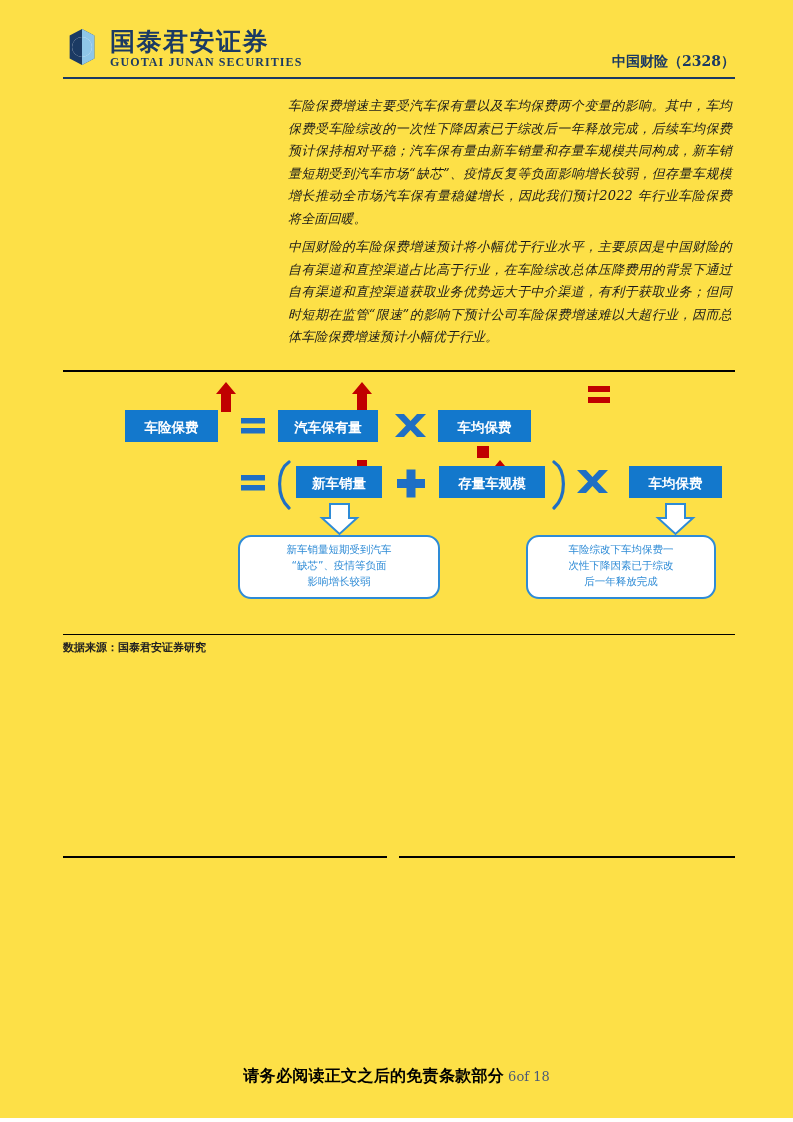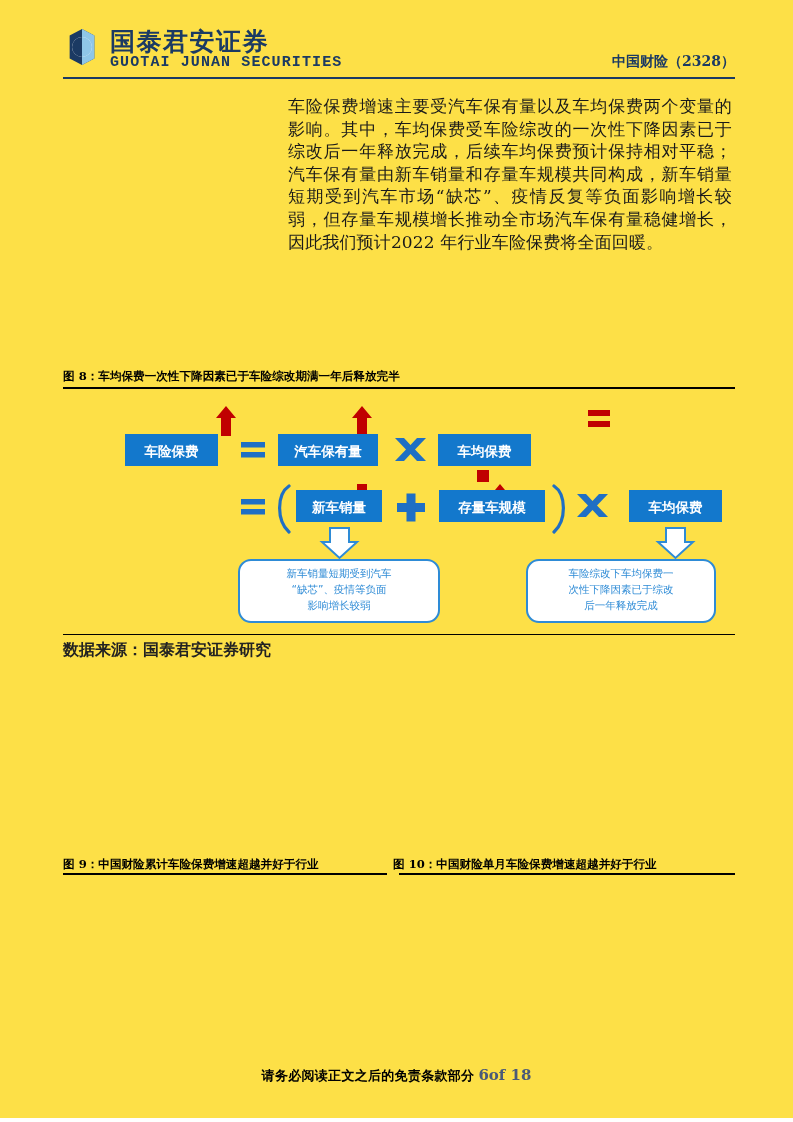--- a/index.html
+++ b/index.html
@@ -36,23 +36,23 @@
   .logo-text { display: flex; flex-direction: column; }
   .logo-cn {
     font-family: "DejaVu Sans", sans-serif;
     font-weight: bold;
     font-size: 25px;
     line-height: 27px;
     letter-spacing: 1.5px;
     color: #1b3a63;
   }
   .logo-en {
-    font-family: Liberation Mono, monospace;
-    font-weight: bold;
-    font-size: 15px;
+    font-family: Liberation Serif, serif;
+    font-weight: bold;
+    font-size: 12px;
     line-height: 13px;
     letter-spacing: 1.1px;
     color: #1b3a63;
     margin-top: 1px;
   }
   .header-right {
     position: absolute;
     right: 0;
     top: 29px;
     font-family: "DejaVu Serif", serif;
@@ -69,26 +69,27 @@
     height: 2.4px;
     background: #1b3a63;
   }
 
   
   .para {
     position: absolute;
     width: 444px;
     left: 288px;
     font-family: "DejaVu Serif", serif;
-    font-size: 17px;
+    font-size: 13px;
     line-height: 22.6px;
     color: #1a1a1a;
     text-align: justify;
     text-justify: inter-character;
     letter-spacing: 0.15px;
+    font-style: italic;
   }
   #para1 { top: 95px; }
   #para2 { top: 236px; }
   #para3 { top: 684px; }
 
   
   .fig-caption-block {
     position: absolute;
     left: 63px;
     width: 672px;
@@ -117,64 +118,63 @@
   .cap-col-a { width: 330px; }
   .cap-col-b { width: 330px; }
 
   
   .src-note {
     position: absolute;
     left: 63px;
     top: 640px;
     font-family: "DejaVu Serif", serif;
     font-weight: bold;
-    font-size: 16px;
+    font-size: 11px;
     color: #222;
   }
   .src-rule {
     position: absolute;
     left: 63px;
     top: 634px;
     width: 672px;
     height: 1.4px;
     background: #000;
   }
 
   
   .diagram {
     position: absolute;
     left: 63px;
-    top: 392px;
+    top: 368px;
     width: 672px;
     height: 240px;
   }
   .diagram svg { display: block; }
 
   
   .footer {
     position: absolute;
     left: 0;
     top: 1066px;
     width: 793px;
     text-align: center;
     white-space: nowrap;
   }
   .footer-cn {
     font-family: Liberation Mono, monospace;
     font-weight: bold;
-    font-size: 13px;
+    font-size: 16px;
     color: #000;
     letter-spacing: 0.3px;
   }
   .footer-pg {
     font-family: "DejaVu Serif", serif;
-    font-size: 15px;
+    font-size: 13px;
     color: #4a5a78;
     margin-left: 4px;
-    font-weight: bold;
   }
 </style>
 </head>
 <body>
 
 <div class="page">
 
   <div class="header">
     <div class="logo-wrap">
       <span class="logo-mark">
@@ -189,23 +189,23 @@
       <span class="logo-text">
         <span class="logo-cn">国泰君安证券</span>
         <span class="logo-en">GUOTAI JUNAN SECURITIES</span>
       </span>
     </div>
     <div class="header-right">中国财险（2328）</div>
   </div>
   <div class="header-rule"></div>
 
   <div class="para" id="para1">车险保费增速主要受汽车保有量以及车均保费两个变量的影响。其中，车均保费受车险综改的一次性下降因素已于综改后一年释放完成，后续车均保费预计保持相对平稳；汽车保有量由新车销量和存量车规模共同构成，新车销量短期受到汽车市场“缺芯”、疫情反复等负面影响增长较弱，但存量车规模增长推动全市场汽车保有量稳健增长，因此我们预计2022 年行业车险保费将全面回暖。</div>
+  <div class="para" id="para2">中国财险的车险保费增速预计将小幅优于行业水平，主要原因是中国财险的自有渠道和直控渠道占比高于行业，在车险综改总体压降费用的背景下通过自有渠道和直控渠道获取业务优势远大于中介渠道，有利于获取业务；但同时短期在监管“限速”的影响下预计公司车险保费增速难以大超行业，因而总体车险保费增速预计小幅优于行业。</div>
 
   <div class="fig-caption-block" id="fig8-block">
-    <div class="fig-caption">图 8：车均保费一次性下降因素已于车险综改期满一年后释放完半</div>
     <div class="fig-rule"></div>
   </div>
 
   <div class="diagram">
     <svg width="672" height="240" viewBox="0 0 672 240" xmlns="http://www.w3.org/2000/svg">
       <defs>
         <style>
           .bx { fill: #1378CC; }
           .bxt { font-family: "DejaVu Sans", sans-serif; font-weight: bold; font-size: 13.5px; fill: #ffffff; text-anchor: middle; dominant-baseline: middle; }
           .opb { fill: #1F6FC4; }
@@ -322,24 +322,20 @@
         <text x="558" y="217" class="cot">后一年释放完成</text>
       </g>
     </svg>
   </div>
 
   <div class="src-rule"></div>
   <div class="src-note">数据来源：国泰君安证券研究</div>
 
 
   <div class="fig-caption-block" id="fig9-block">
-    <div class="fig-caption-row">
-      <div class="fig-caption cap-col-a">图 9：中国财险累计车险保费增速超越并好于行业</div>
-      <div class="fig-caption cap-col-b">图 10：中国财险单月车险保费增速超越并好于行业</div>
-    </div>
     <div class="fig-rule-split">
       <div style="width:324px"></div>
       <div style="width:336px"></div>
     </div>
   </div>
 
   <div class="footer">
     <span class="footer-cn">请务必阅读正文之后的免责条款部分</span><span class="footer-pg">6of 18</span>
   </div>
 

